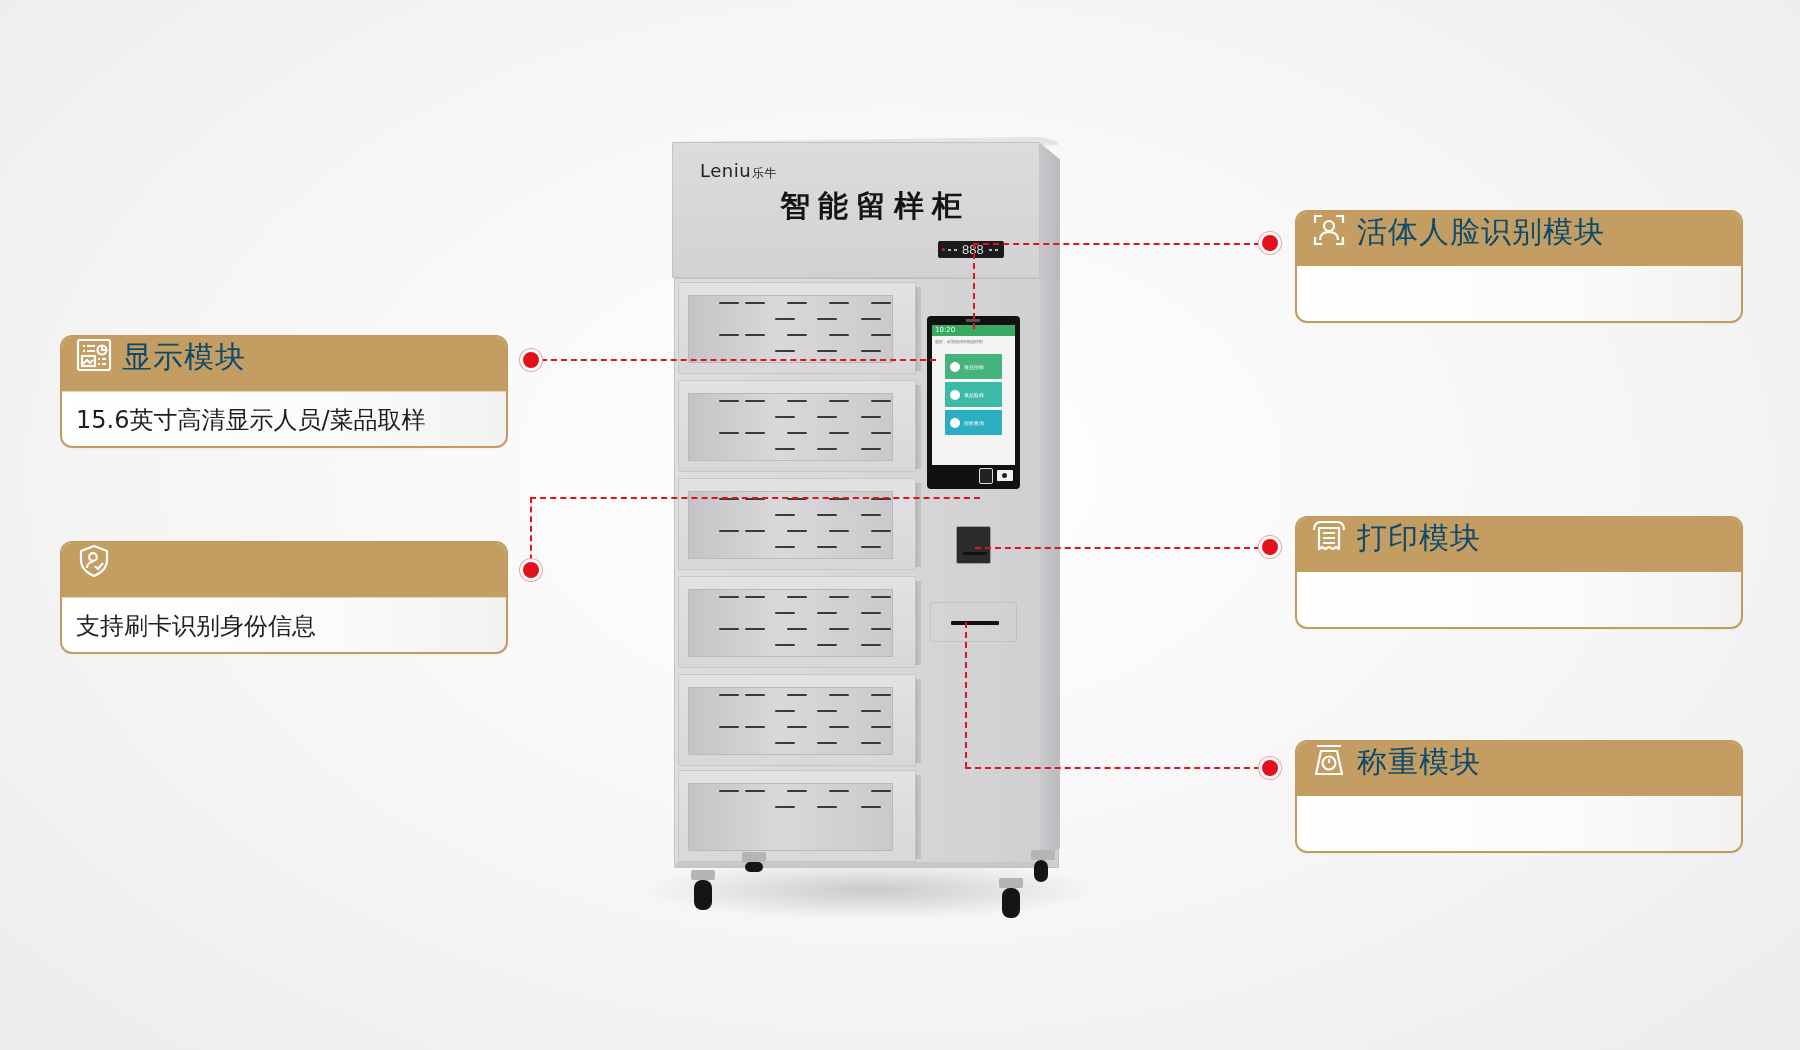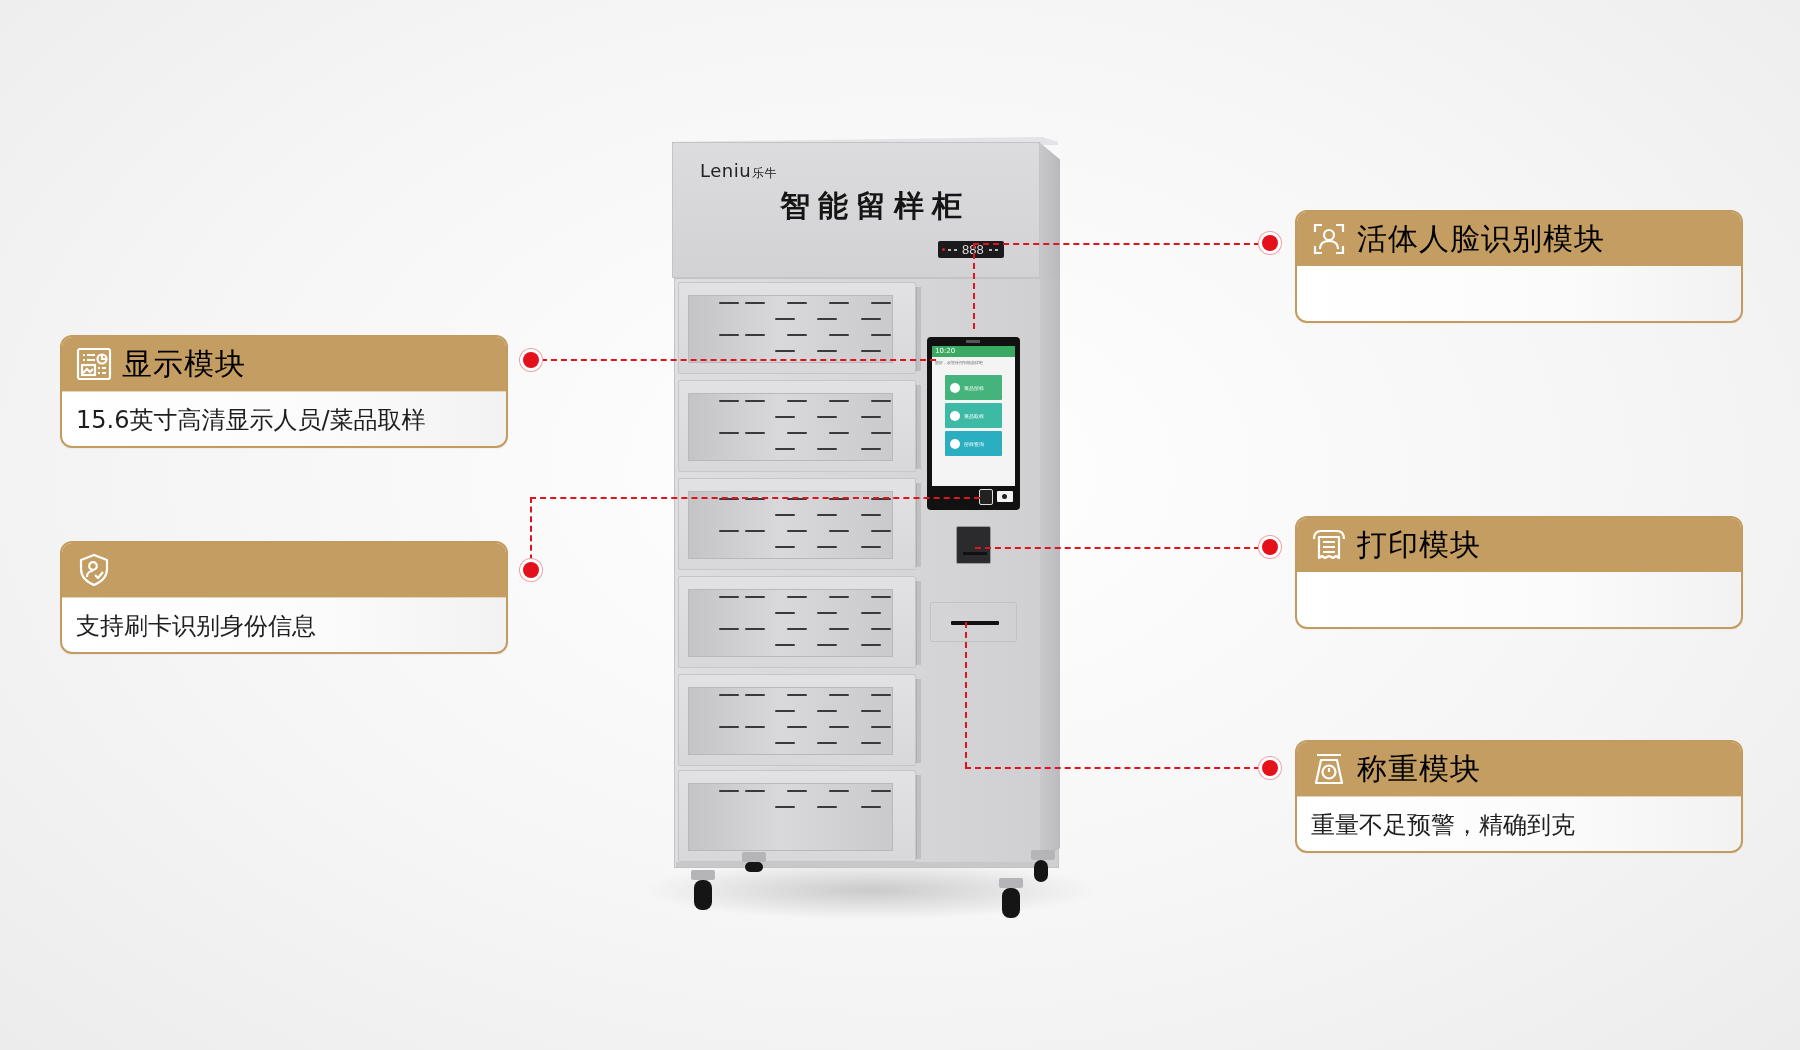--- a/index.html
+++ b/index.html
@@ -18,23 +18,23 @@
     border: 2px solid #c49b5f;
     border-radius: 12px;
     overflow: hidden;
     background: linear-gradient(90deg, #ffffff 0%, #fbfbfb 60%, #f2f2f2 100%);
     box-shadow: 0 1px 2px rgba(0,0,0,0.04);
   }
   .card-head {
     height: 54px;
     background: #c49d62;
     display: flex;
-    align-items: center;
+    align-items: flex-start;
     padding-left: 14px;
-    color: #000000;
+    color: #0c4a6e;
     font-size: 30px;
     letter-spacing: 1px;
   }
   .card-head .icon { width: 36px; height: 36px; margin-right: 10px; flex: 0 0 auto; }
   .card-head .icon svg { width: 36px; height: 36px; display: block; }
   .card-body {
     height: 57px;
     display: flex;
     align-items: center;
     padding-left: 14px;
@@ -115,21 +115,21 @@
     background: linear-gradient(90deg, #c4c4c7 0%, #d9d9db 45%, #cacacd 100%);
     border: 1px solid #b9b9bc;
   }
   .drawer .slot { position: absolute; height: 2px; width: 20px; background: #3a3a3c; border-radius: 1px; }
   .drawer .edge {
     position: absolute; right: -6px; top: 4px; width: 5px; height: 84px;
     background: #c0c0c3; border-left: 1px solid #aeaeb1;
   }
 
   .screen {
-    position: absolute; left: 927px; top: 337px; width: 93px; height: 173px;
+    position: absolute; left: 927px; top: 316px; width: 93px; height: 173px;
     background: #111; border-radius: 4px;
   }
   .screen .cam { position: absolute; left: 39px; top: 3px; width: 14px; height: 3px; background: #555; }
   .screen .disp {
     position: absolute; left: 5px; top: 9px; width: 83px; height: 140px;
     background: #f4f4f4; overflow: hidden;
   }
   .screen .bar {
     height: 11px; background: #3aaa63; color: #fff; font-size: 7px;
     padding-left: 3px; line-height: 11px; font-family: "DejaVu Sans", sans-serif;
@@ -444,14 +444,13 @@
     <span class="icon">
       <svg viewBox="0 0 36 36" fill="none" stroke="#fff" stroke-width="2.2" stroke-linejoin="round">
         <line x1="6" y1="4" x2="30" y2="4"></line>
         <path d="M10 9 H26 L31 32 H5 Z"></path>
         <circle cx="18" cy="21" r="6.5"></circle>
         <line x1="18" y1="21" x2="18" y2="17"></line>
       </svg>
     </span>
     <span>称重模块</span>
   </div>
-  <div class="card-body">重量不足预警，精确到克</div>
 </div>
 
 </body></html>

